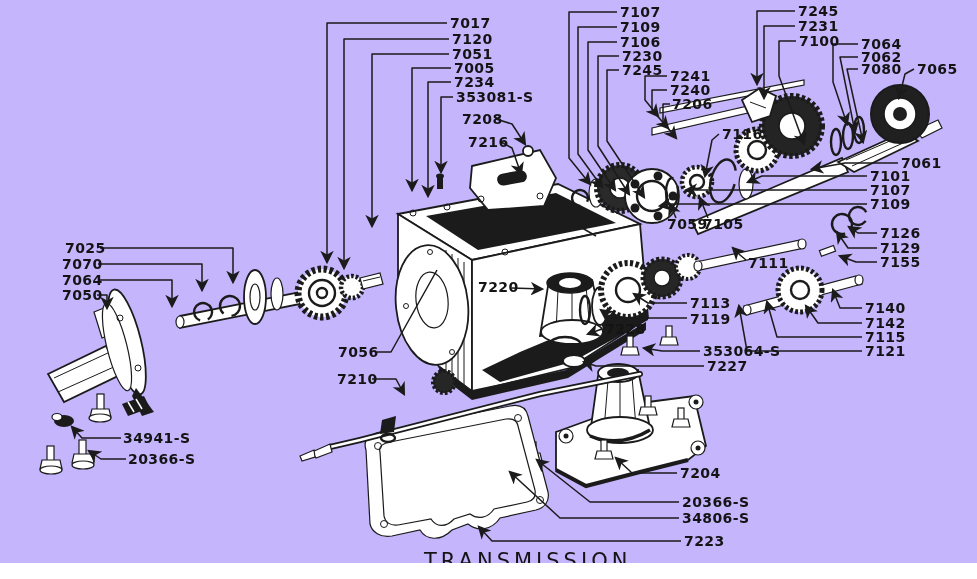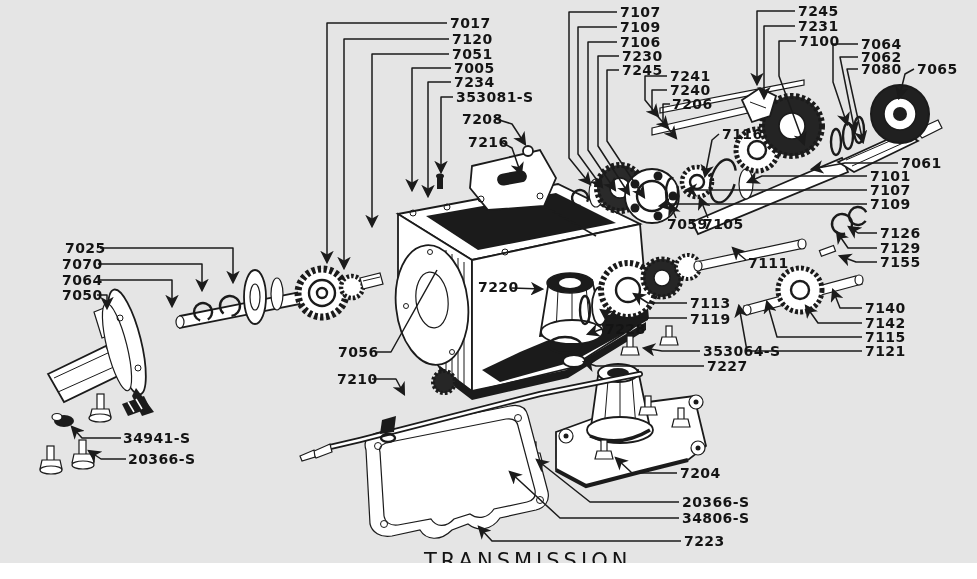--- a/index.html
+++ b/index.html
@@ -1,16 +1,16 @@
 <!DOCTYPE html>
 <html><head>
 <meta charset="utf-8">
 <style>
   html,body{margin:0;padding:0;background:#fff;}
-  #stage{position:relative;width:977px;height:563px;background:#e5e5e5;overflow:hidden;}
+  #stage{position:relative;width:977px;height:563px;background:#c4b5fd;overflow:hidden;}
   svg{position:absolute;left:0;top:0;}
   .ld{fill:none;stroke:#1b1b1b;stroke-width:1.5;stroke-linejoin:round;}
   .pn{font:bold 14px "DejaVu Sans", sans-serif;fill:#141414;letter-spacing:.4px;}
   .cap{font:21px "DejaVu Sans", sans-serif;fill:#141414;letter-spacing:4px;}
   .ol{fill:#fff;stroke:#1b1b1b;stroke-width:1.8;}
   .olt{fill:#fff;stroke:#1b1b1b;stroke-width:1.2;}
   .dk{fill:#1b1b1b;}
   .ring{fill:none;stroke:#1b1b1b;stroke-width:2.4;}
   .hl{stroke:#1b1b1b;stroke-width:1;fill:none;}
 </style>

